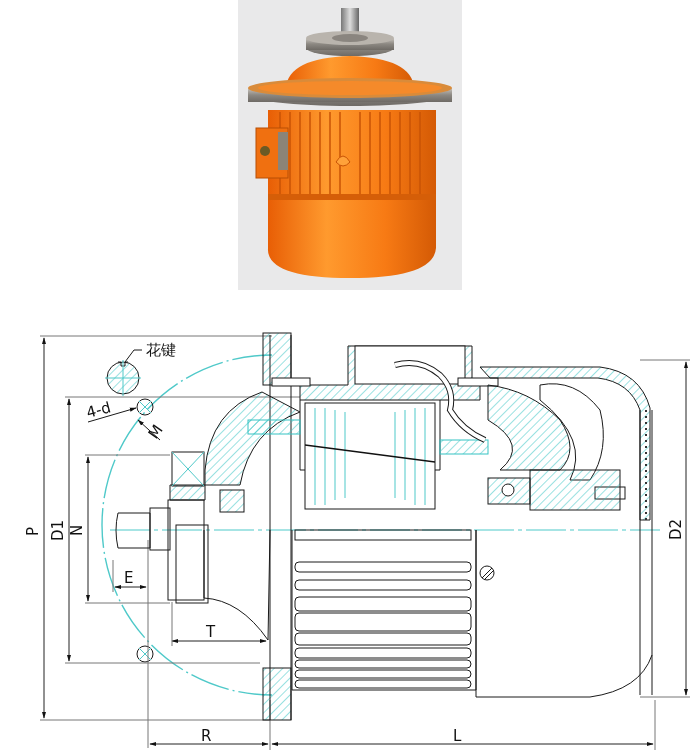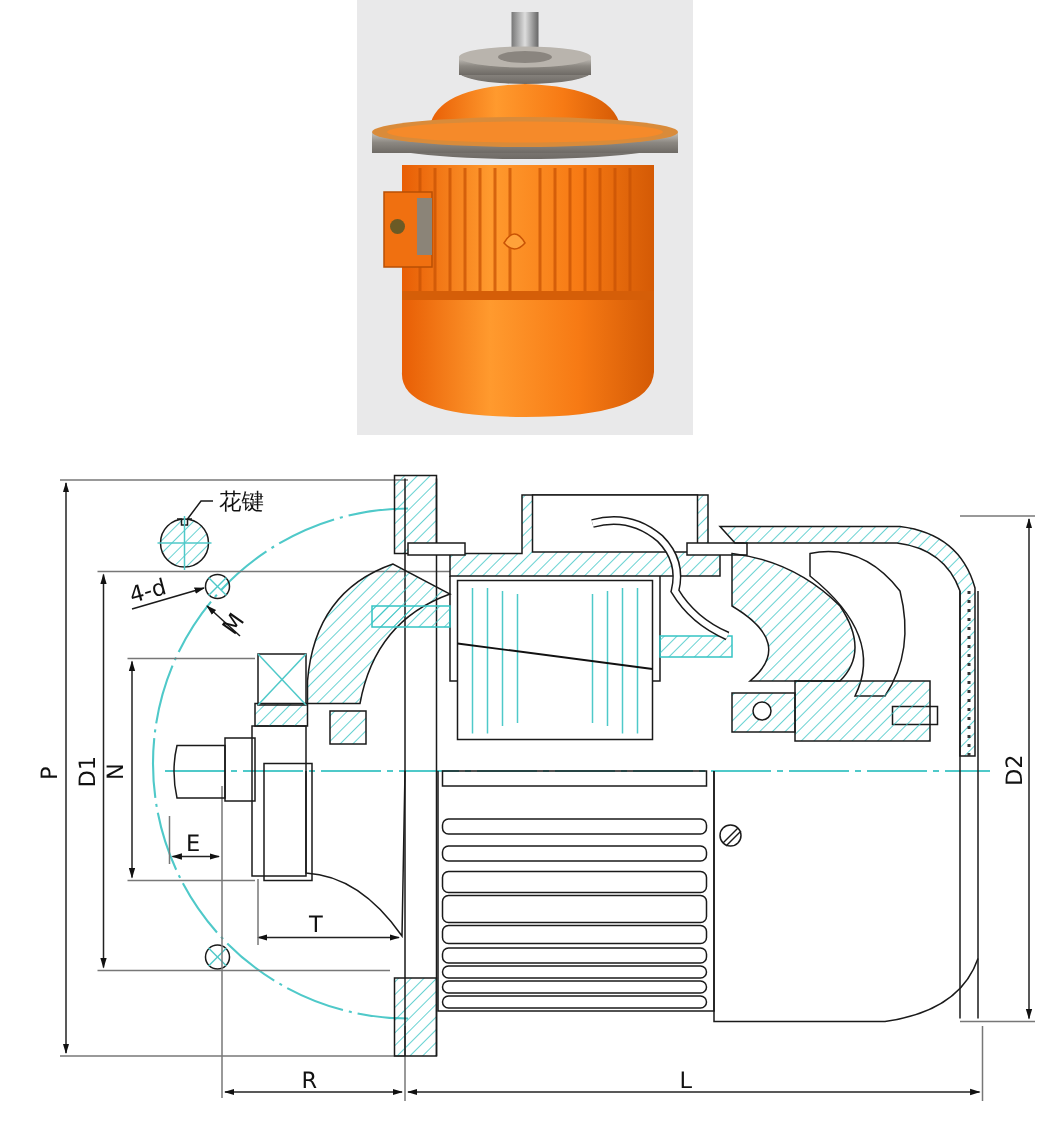--- a/index.html
+++ b/index.html
@@ -1,18 +1,18 @@
 <!DOCTYPE html>
 <html><head>
 <meta charset="utf-8">
 <style>
   html,body{margin:0;padding:0;background:#ffffff;}
   body{width:696px;height:756px;position:relative;overflow:hidden;font-family:"Liberation Sans",sans-serif;}
   .photo{position:absolute;left:238px;top:0;width:224px;height:290px;background:#e9e9ea;overflow:hidden;}
-  .drawing{position:absolute;left:0;top:274px;width:624px;height:466px;}
+  .drawing{position:absolute;left:0;top:290px;width:624px;height:466px;}
   svg text{font-family:"DejaVu Sans",sans-serif;}
 </style>
 </head>
 <body>
 
 <div class="photo">
   <svg width="224" height="290" viewBox="0 0 224 290">
     <defs>
       <linearGradient id="og" x1="0" x2="1" y1="0" y2="0">
         <stop offset="0" stop-color="#e85e05"></stop>

